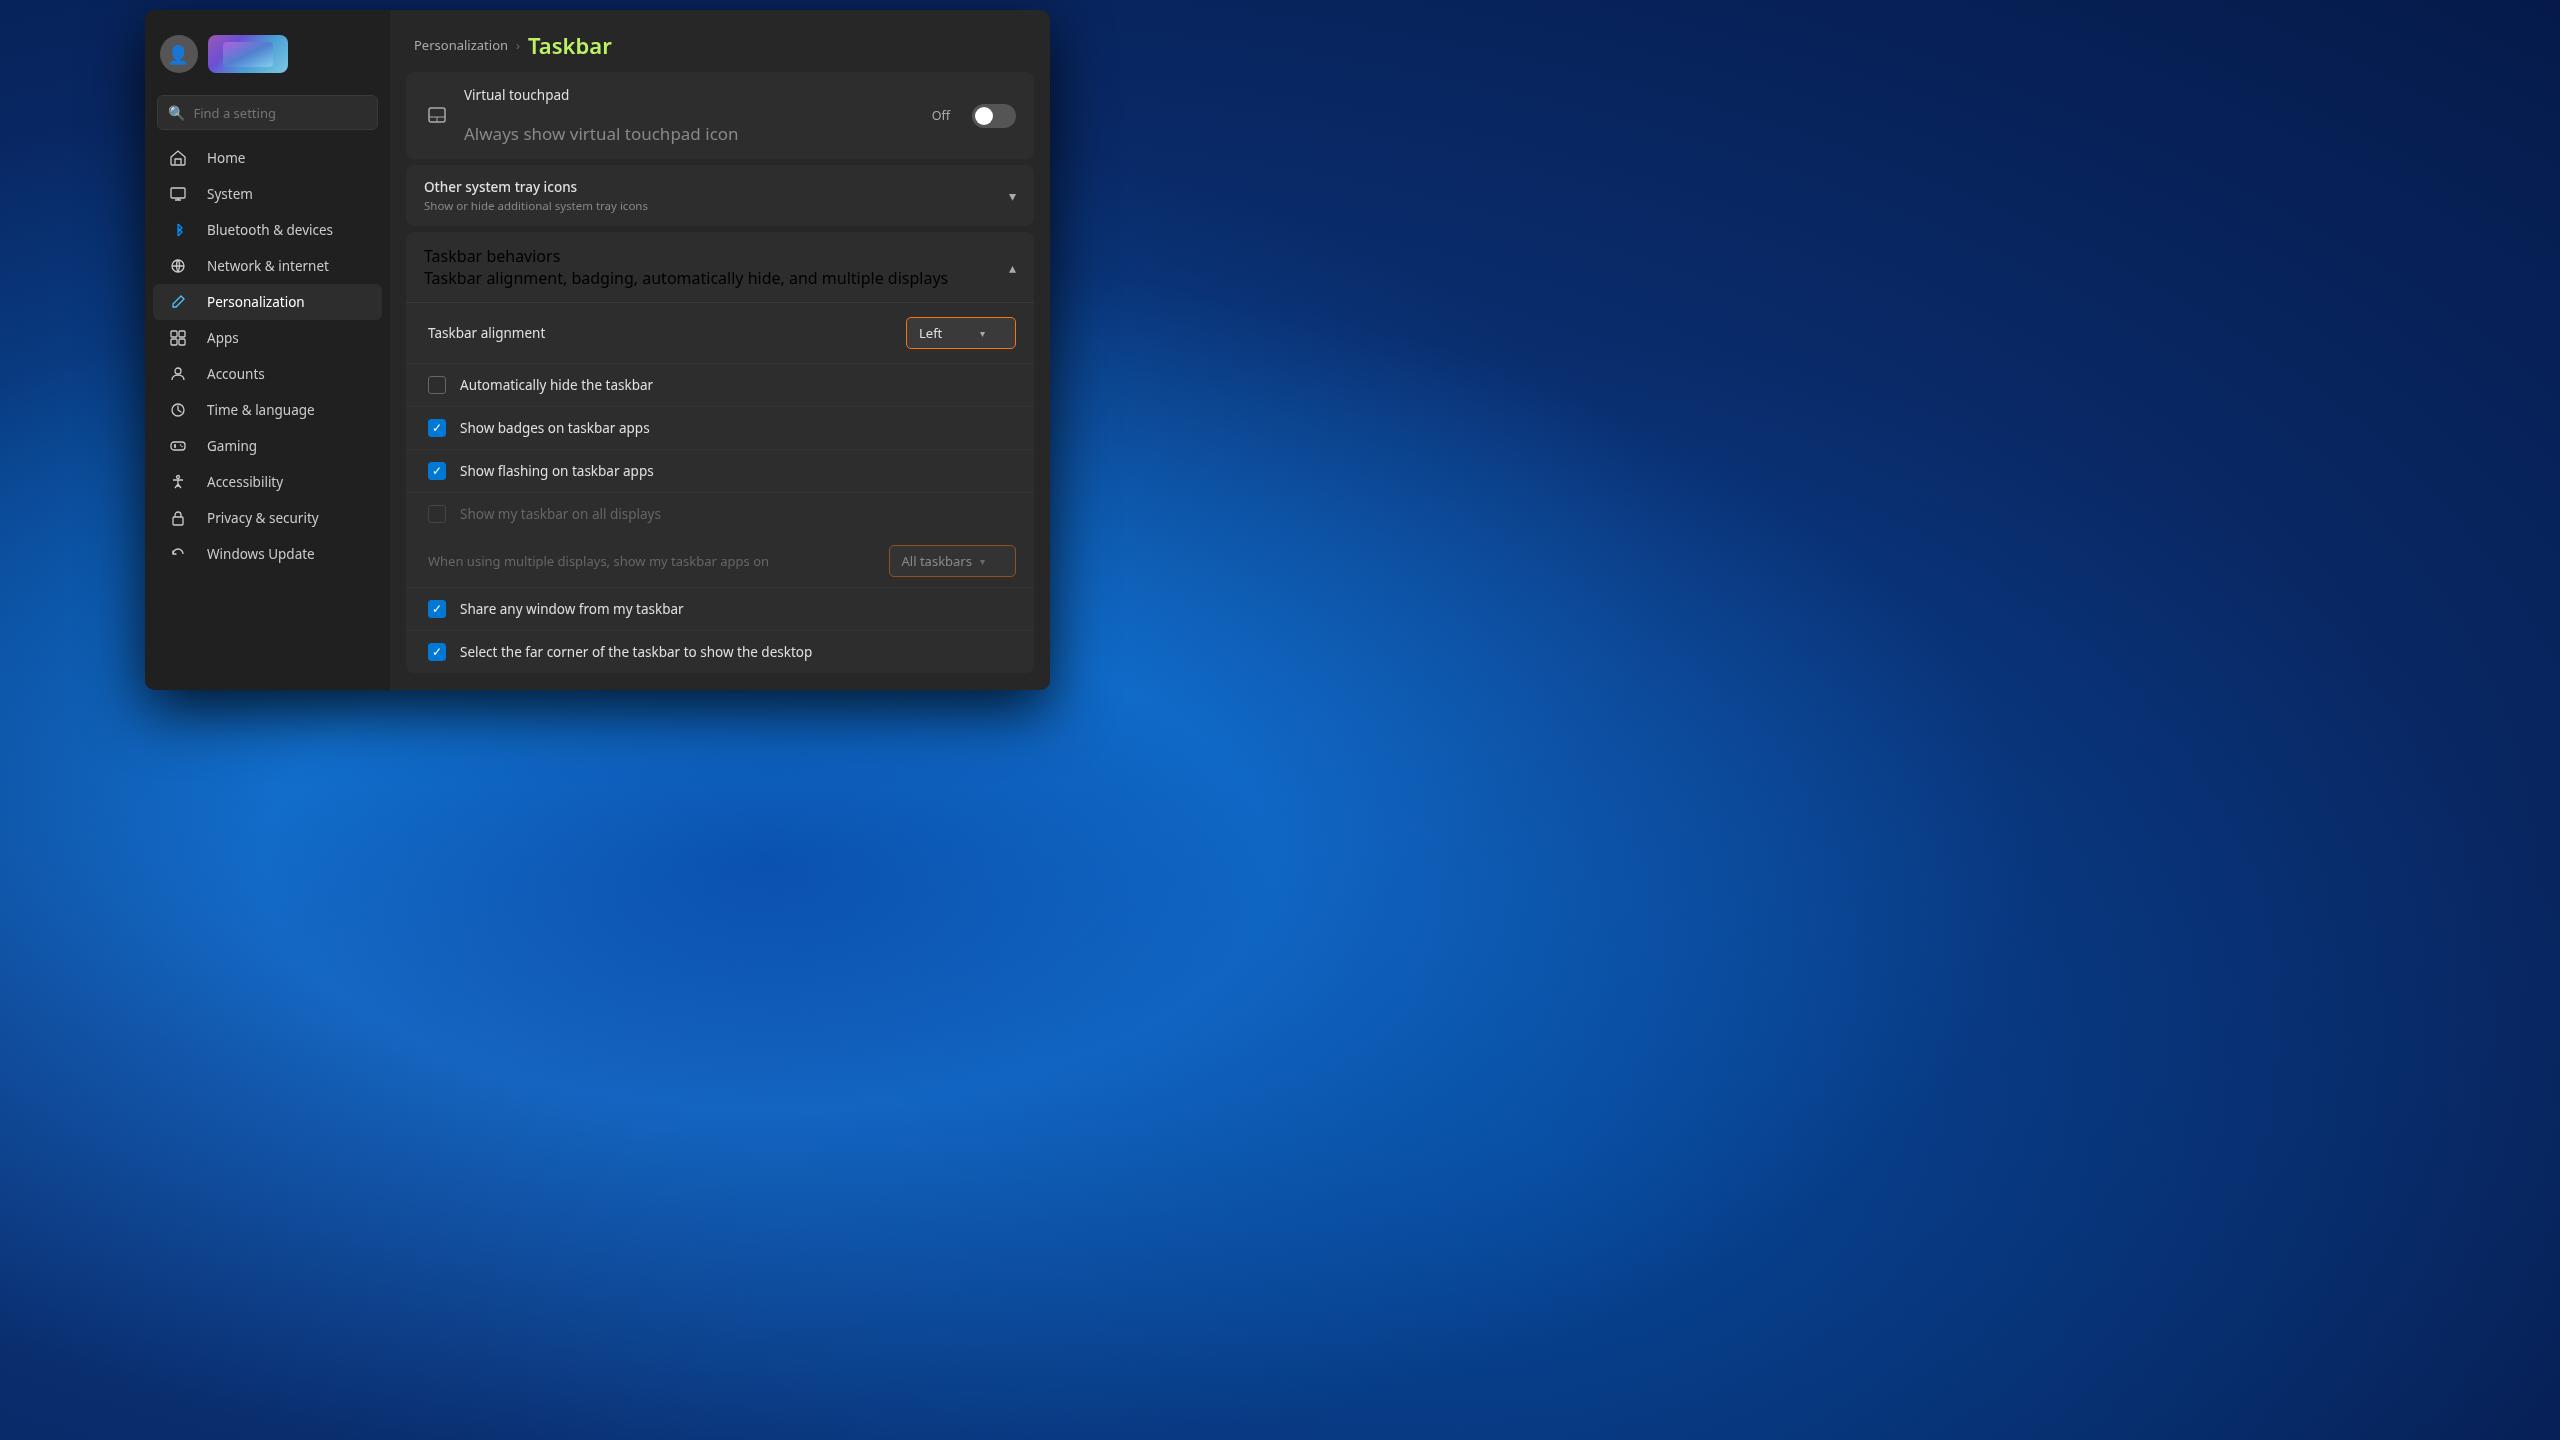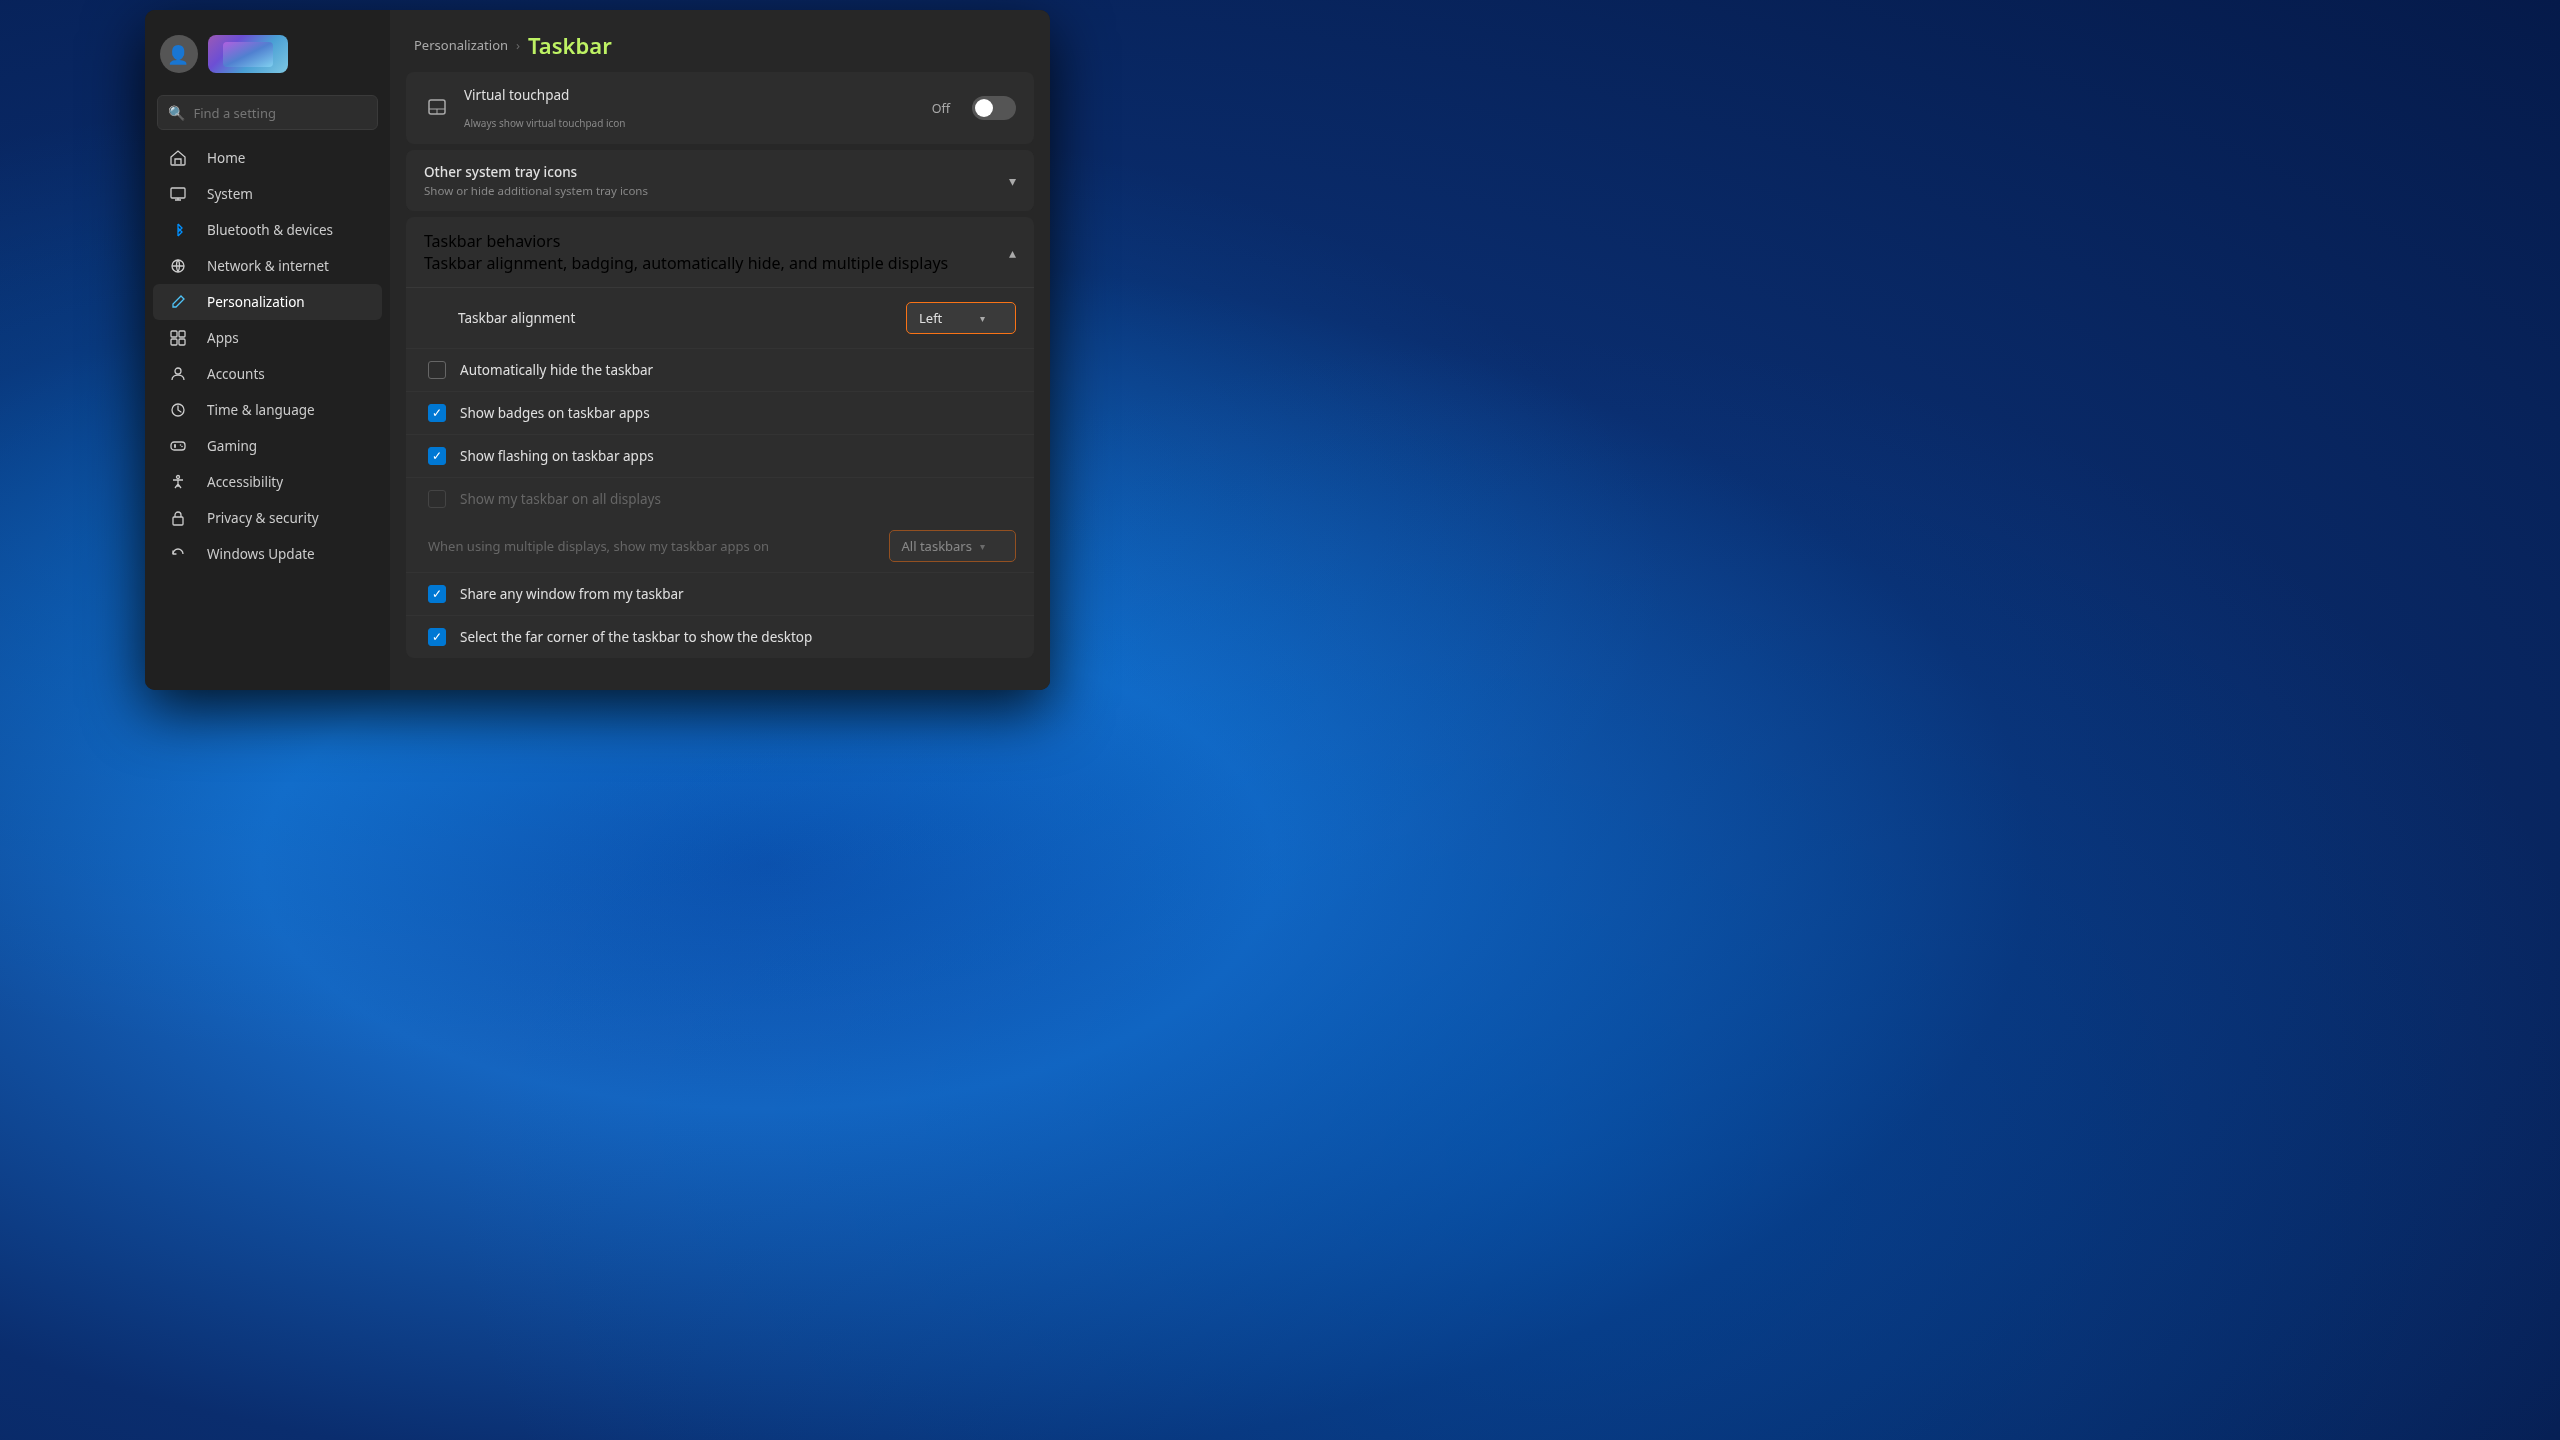--- a/index.html
+++ b/index.html
@@ -213,23 +213,23 @@
       flex: 1;
     }
 
     .card-title {
       font-size: 13.5px;
       color: #e0e0e0;
       font-weight: 400;
     }
 
     .card-subtitle {
-      font-size: 10px;
+      font-size: 17px;
       color: #888;
-      margin-top: 12px;
+      margin-top: 18px;
     }
 
     
     .toggle {
       width: 44px;
       height: 24px;
       border-radius: 12px;
       position: relative;
       cursor: pointer;
       flex-shrink: 0;
@@ -371,21 +371,20 @@
       display: flex;
       align-items: center;
       justify-content: space-between;
       padding: 14px 18px 14px 22px;
       border-bottom: 1px solid #333;
     }
 
     .alignment-label {
       font-size: 13.5px;
       color: #e0e0e0;
-      margin-left: 30px;
     }
 
     .multi-display-row {
       display: flex;
       align-items: center;
       justify-content: space-between;
       padding: 10px 18px 10px 22px;
       border-bottom: 1px solid #333;
     }
 

